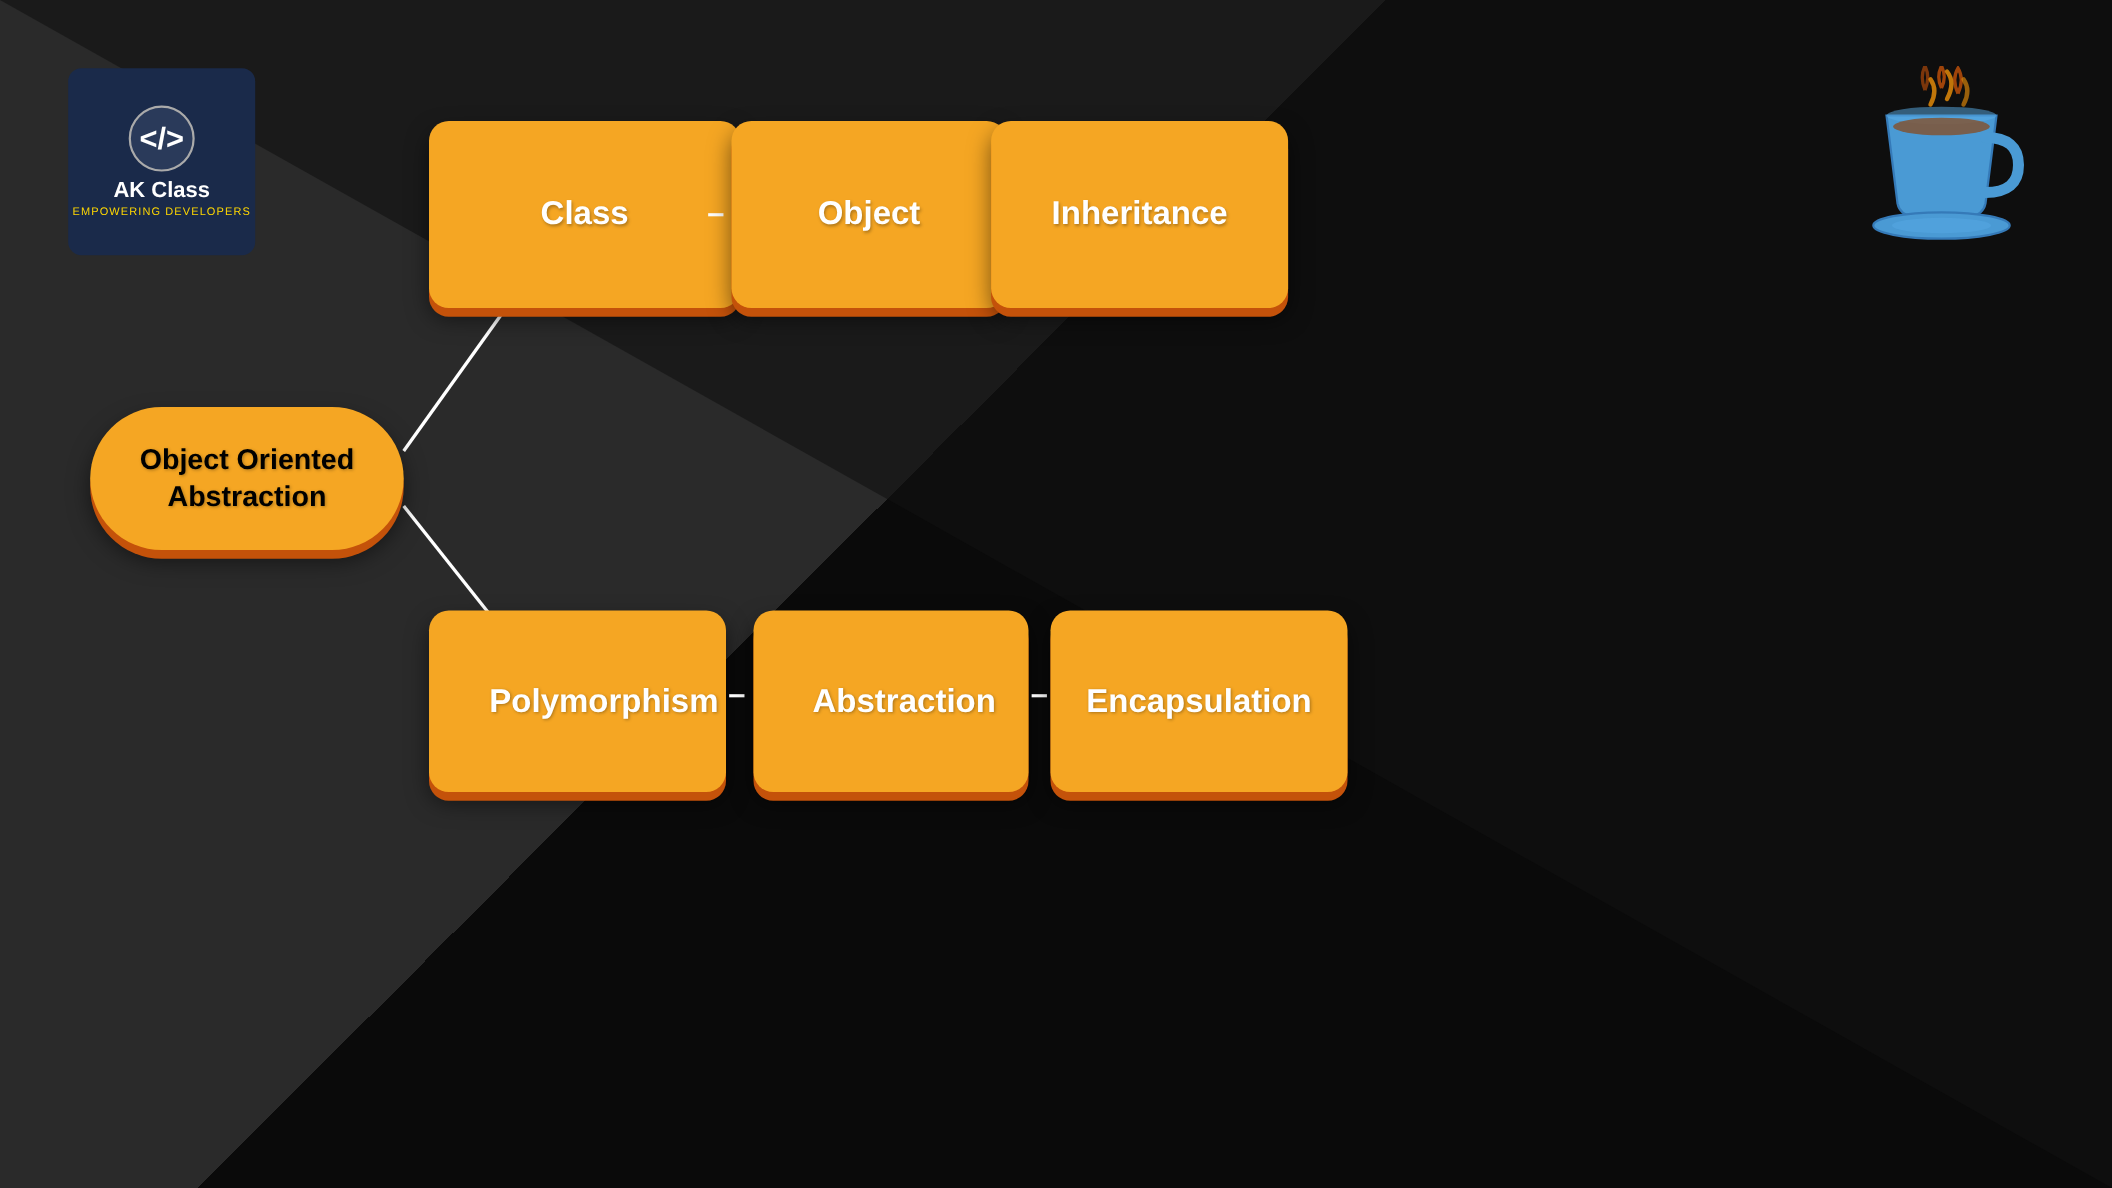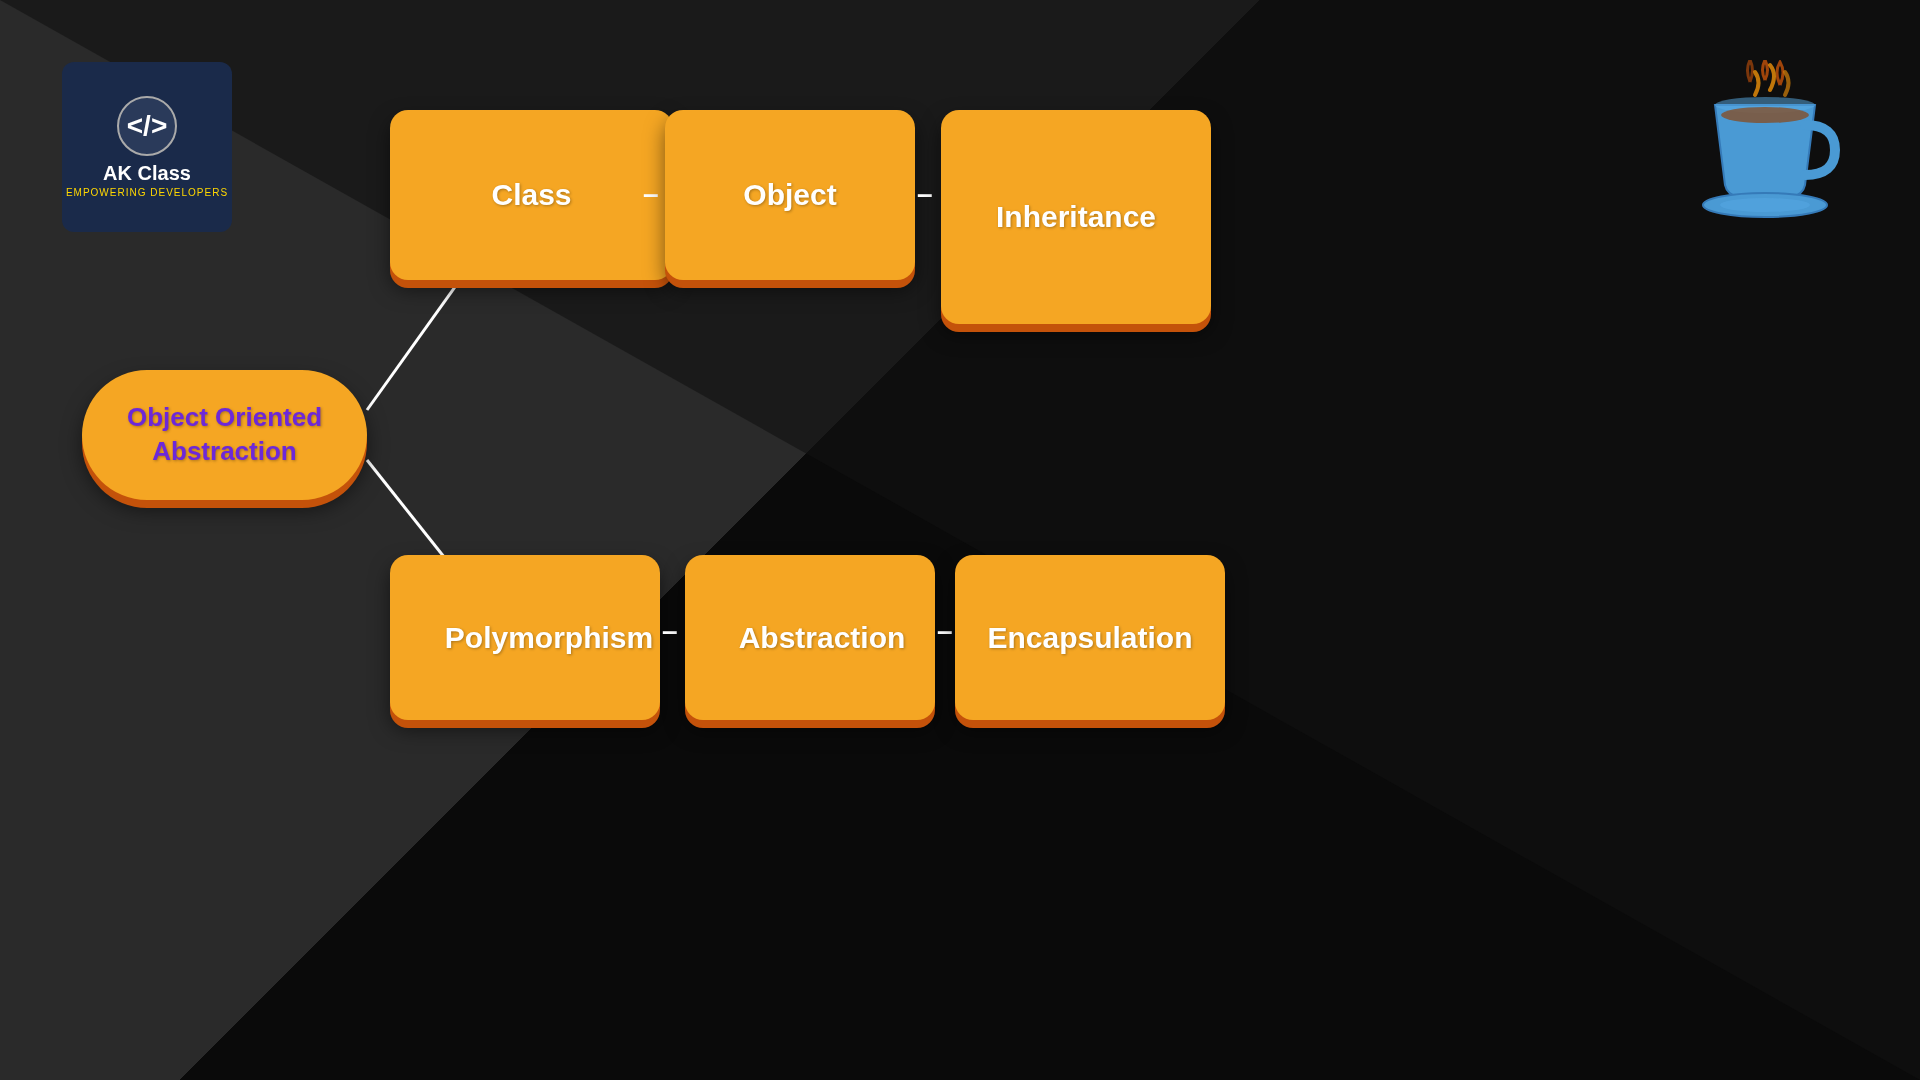--- a/index.html
+++ b/index.html
@@ -93,21 +93,21 @@
       background: #f5a623;
       border-radius: 65px;
       display: flex;
       align-items: center;
       justify-content: center;
       box-shadow: 0 8px 0 #c4520a, 0 10px 20px rgba(0,0,0,0.5);
       z-index: 10;
     }
 
     .oop-node-text {
-      color: #6d28d9;
+      color: #000000;
       font-size: 26px;
       font-weight: bold;
       text-align: center;
       line-height: 1.3;
       text-shadow: 1px 1px 3px rgba(0,0,0,0.3);
     }
 
     
     .yellow-box {
       position: absolute;
@@ -138,24 +138,24 @@
     }
 
     .box-object {
       left: 665px;
       top: 110px;
       width: 250px;
       height: 170px;
     }
 
     .box-inheritance {
-      left: 941px;
+      left: 901px;
       top: 110px;
       width: 270px;
-      height: 214px;
+      height: 170px;
     }
 
     
     .box-polymorphism {
       left: 390px;
       top: 555px;
       width: 270px;
       height: 165px;
       padding-left: 48px;
     }

